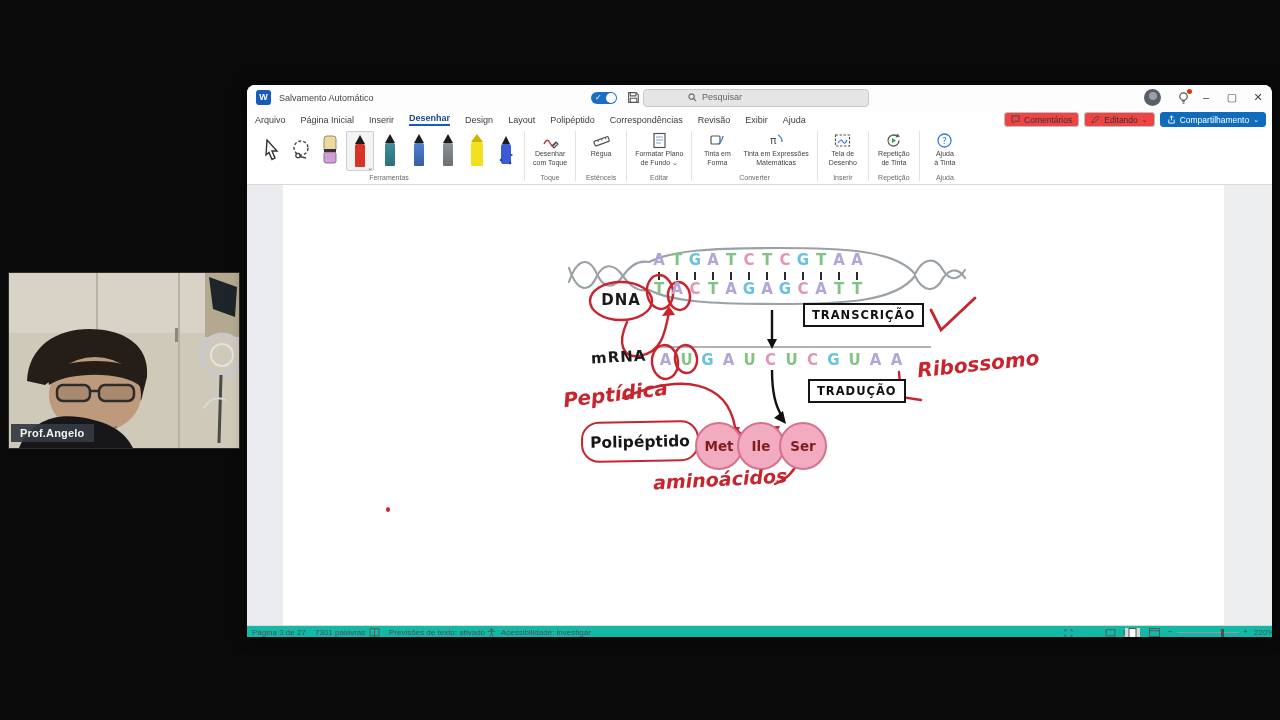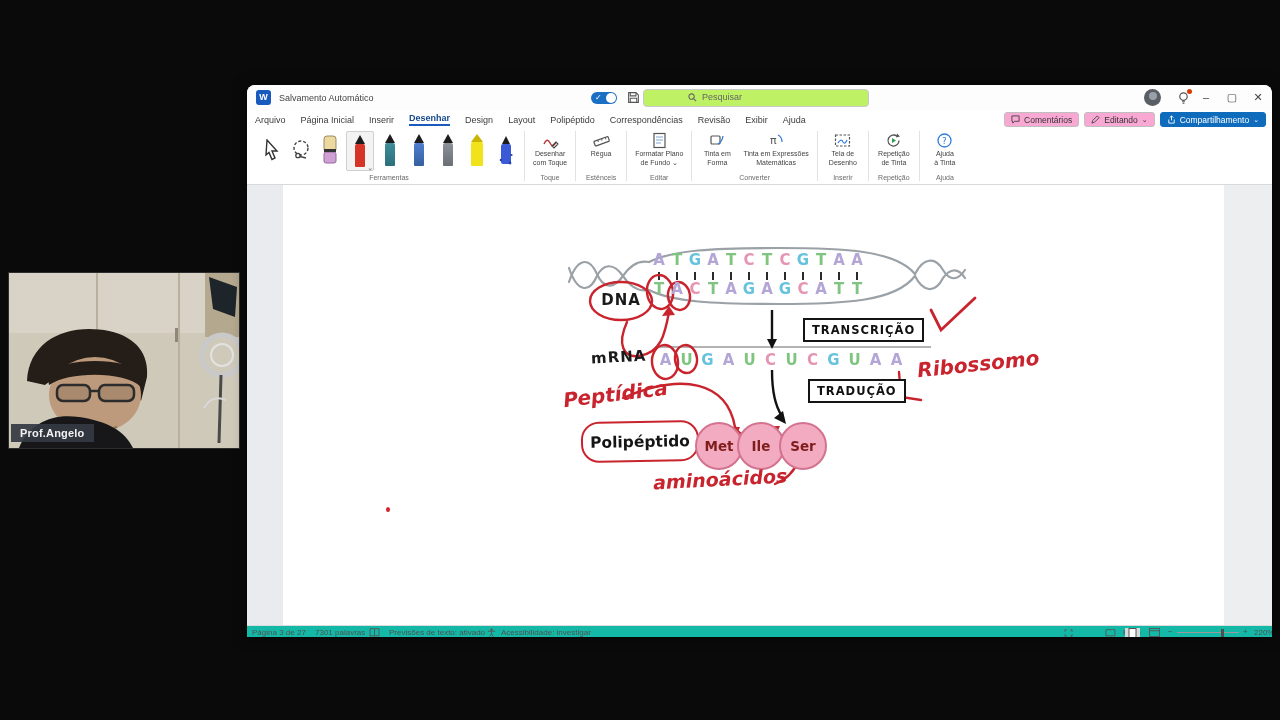--- a/index.html
+++ b/index.html
@@ -20,36 +20,36 @@
   #titlebar{position:relative;height:26px;background:#fdfdfd;}
   #titlebar .t{position:absolute;font-size:9px;color:#333;top:8px;white-space:nowrap;}
   .word-logo{position:absolute;left:9px;top:5px;width:15px;height:15px;background:#185abd;border-radius:3px;
     color:#fff;font-size:9px;font-weight:bold;text-align:center;line-height:15px;}
   .toggle{position:absolute;left:344px;top:7px;width:26px;height:12px;background:#1a6fc4;border-radius:7px;}
   .toggle .knob{position:absolute;right:1px;top:1px;width:10px;height:10px;background:#fff;border-radius:50%;}
   .toggle .chk{position:absolute;left:4px;top:0px;color:#fff;font-size:8px;line-height:12px;}
   .qat-ic{position:absolute;top:6px;width:13px;height:13px;color:#555;}
   .doc-title{position:absolute;left:432px;top:7px;font-size:9.5px;color:#222;white-space:nowrap;}
   .searchbox{position:absolute;left:396px;top:4px;width:224px;height:16px;border:1px solid #c9c9c9;
-    border-radius:4px;background:#bef264;font-size:9px;color:#555;}
+    border-radius:4px;background:#e5e5e5;font-size:9px;color:#555;}
   .searchbox .inner{position:absolute;left:44px;top:2px;display:flex;gap:5px;align-items:center;color:#666;}
   .win-ctl{position:absolute;top:4px;width:18px;height:16px;text-align:center;font-size:11px;color:#444;line-height:16px;}
   .avatar{position:absolute;left:897px;top:4px;width:17px;height:17px;border-radius:50%;background:#5a5f66;overflow:hidden;}
   .avatar::after{content:"";position:absolute;left:4.5px;top:3px;width:8px;height:8px;border-radius:50%;background:#9aa0a8;}
   .bulb{position:absolute;left:930px;top:5px;width:14px;height:14px;}
   .bulb .dot{position:absolute;right:-1px;top:-1px;width:5px;height:5px;border-radius:50%;background:#d83b01;}
 
   
   #menurow{position:relative;height:17px;background:#fff;}
   .tabs{position:absolute;left:8px;top:0;display:flex;gap:15px;font-size:9px;color:#3b3b3b;height:17px;align-items:center;}
   .tab{white-space:nowrap;cursor:default;}
   .tab.active{color:#174a8c;font-weight:bold;border-bottom:2px solid #185abd;padding-bottom:1px;}
   .actions{position:absolute;right:6px;top:1px;display:flex;gap:5px;align-items:center;}
   .act-btn{display:flex;align-items:center;gap:4px;border:1px solid #bfbfbf;border-radius:3px;
-    font-size:8.5px;color:#333;padding:1px 6px;background:#f9a8d4;height:11px;}
+    font-size:8.5px;color:#333;padding:1px 6px;background:#ef4444;height:11px;}
   .act-btn.blue{background:#0f6cbd;border-color:#0f6cbd;color:#fff;}
   .caret{font-size:7px;line-height:8px;}
 
   
   #ribbon{position:relative;height:56px;background:#fff;border-bottom:1px solid #d9d9d9;
     display:flex;align-items:stretch;padding-left:8px;}
   .rgroup{position:relative;display:flex;flex-direction:column;align-items:center;padding:3px 4px 0 4px;}
   .rgroup .btnrow{display:flex;gap:3px;align-items:flex-start;flex:1;}
   .glabel{font-size:7px;color:#6a6a6a;margin-bottom:3px;white-space:nowrap;}
   .gsep{width:1px;background:#e2e2e2;margin:3px 1px;}
@@ -455,21 +455,21 @@
             </g>
             <polygon points="106,60 99,70 112,69" fill="#c9242e"></polygon>
             <polygon points="167,181 177,181 172,192" fill="#c9242e"></polygon>
             <polygon points="207,180 217,180 212,191" fill="#c9242e"></polygon>
           </svg>
 
           <div class="hand" style="position:absolute;left:34px;top:45px;width:48px;text-align:center;font-size:15px;letter-spacing:1px;">DNA</div>
           <div class="seq" style="left:87px;top:5px;"><span style="color: rgb(179, 165, 214);">A</span><span style="color: rgb(127, 196, 127);">T</span><span style="color: rgb(102, 194, 221);">G</span><span style="color: rgb(179, 165, 214);">A</span><span style="color: rgb(127, 196, 127);">T</span><span style="color: rgb(230, 148, 179);">C</span><span style="color: rgb(127, 196, 127);">T</span><span style="color: rgb(230, 148, 179);">C</span><span style="color: rgb(102, 194, 221);">G</span><span style="color: rgb(127, 196, 127);">T</span><span style="color: rgb(179, 165, 214);">A</span><span style="color: rgb(179, 165, 214);">A</span></div>
           <div class="seq" style="left:87px;top:34px;"><span style="color: rgb(127, 196, 127);">T</span><span style="color: rgb(179, 165, 214);">A</span><span style="color: rgb(230, 148, 179);">C</span><span style="color: rgb(127, 196, 127);">T</span><span style="color: rgb(179, 165, 214);">A</span><span style="color: rgb(102, 194, 221);">G</span><span style="color: rgb(179, 165, 214);">A</span><span style="color: rgb(102, 194, 221);">G</span><span style="color: rgb(230, 148, 179);">C</span><span style="color: rgb(179, 165, 214);">A</span><span style="color: rgb(127, 196, 127);">T</span><span style="color: rgb(127, 196, 127);">T</span></div>
 
-          <div class="dbox" style="left:240px;top:57px;margin-top:15px;">TRANSCRIÇÃO</div>
+          <div class="dbox" style="left:240px;top:57px;">TRANSCRIÇÃO</div>
 
           <div class="hand" style="position:absolute;left:28px;top:102px;font-size:15px;transform:rotate(-3deg);letter-spacing:1px;">mRNA</div>
           <div class="seq mrna" style="left:92px;top:105px;"><span style="color: rgb(179, 165, 214);">A</span><span style="color: rgb(127, 196, 127);">U</span><span style="color: rgb(102, 194, 221);">G</span><span style="color: rgb(179, 165, 214);">A</span><span style="color: rgb(127, 196, 127);">U</span><span style="color: rgb(230, 148, 179);">C</span><span style="color: rgb(127, 196, 127);">U</span><span style="color: rgb(230, 148, 179);">C</span><span style="color: rgb(102, 194, 221);">G</span><span style="color: rgb(127, 196, 127);">U</span><span style="color: rgb(179, 165, 214);">A</span><span style="color: rgb(179, 165, 214);">A</span></div>
 
           <div class="dbox" style="left:245px;top:133px;">TRADUÇÃO</div>
           <div class="redhand" style="position:absolute;left:354px;top:106px;font-size:20px;transform:rotate(-6deg);">Ribossomo</div>
           <div class="redhand" style="position:absolute;left:0px;top:136px;font-size:20px;transform:rotate(-7deg);">Peptídica</div>
 
           <div class="polyp">
             <span>Polipéptido</span>

